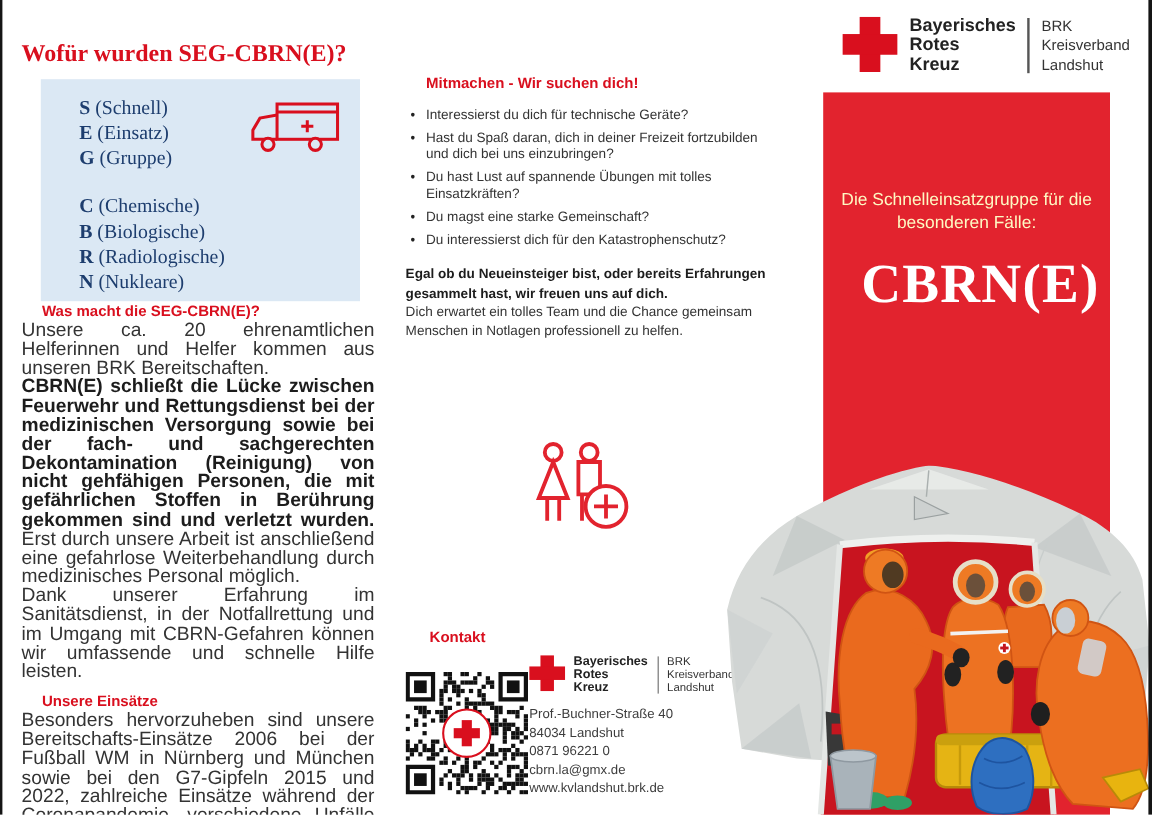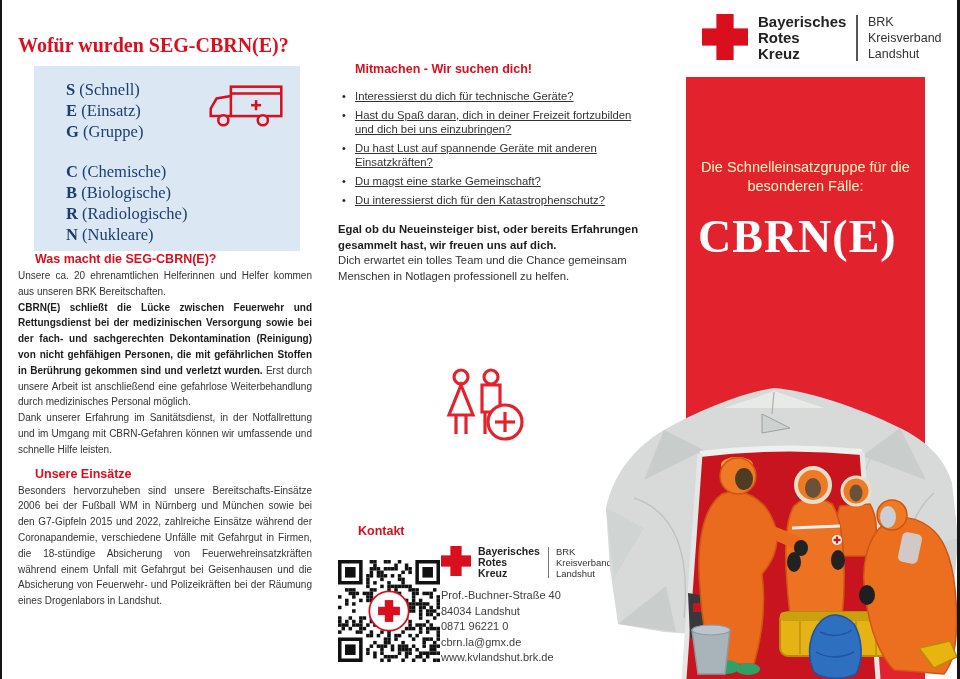--- a/index.html
+++ b/index.html
@@ -25,27 +25,27 @@
     font-weight:bold;font-size:20px;color:var(--red);}
   .acro-box{position:absolute;left:22px;top:66px;width:266px;height:185px;
     background:var(--box-blue);padding:13px 0 0 32px;margin-left:12px;}
   .acro-row{font-family:"Liberation Serif",serif;font-size:16.5px;line-height:21px;color:var(--navy);}
   .acro-row b{font-weight:bold;}
   .acro-gap{height:19px;}
   .ambulance{position:absolute;right:12px;top:14px;width:84px;height:52px;}
 
   .l-col{position:absolute;left:18px;top:252px;width:294px;}
   .sec-h{font-size:12.5px;font-weight:bold;color:var(--red);margin-bottom:2px;margin-left:17px;}
-  .l-col p{font-size:10px;line-height:15.8px;text-align:justify;color:var(--ink);}
+  .l-col p{font-size:16px;line-height:15.8px;text-align:justify;color:var(--ink);}
   .l-col p b{color:#1c1c1c;}
   .sec2{margin-top:9px;}
 
   
   .m-col{position:absolute;left:338px;top:62px;width:308px;}
-  .m-col ul{list-style:none;margin-top:13px;text-decoration:underline;}
+  .m-col ul{list-style:none;margin-top:13px;}
   .m-col li{position:relative;padding-left:17px;font-size:11.3px;line-height:14.6px;margin-bottom:4px;}
   .m-col li::before{content:"•";position:absolute;left:4px;top:0;font-size:11px;color:#222;}
   .m-bold{margin-top:15px;font-size:11.3px;line-height:15.5px;font-weight:bold;color:#1c1c1c;}
   .m-para{font-size:11.3px;line-height:15.5px;color:var(--ink);}
   .people-icon{position:absolute;left:438px;top:368px;width:94px;height:82px;}
   .kontakt-h{position:absolute;left:338px;top:524px;font-size:12.5px;font-weight:bold;color:var(--red);padding-left:20px;}
   .qr{position:absolute;left:338px;top:560px;width:102px;height:102px;}
 
   .contact{position:absolute;left:441px;top:546px;width:218px;}
   .logo-row{display:flex;align-items:flex-start;}
@@ -59,22 +59,22 @@
   .hdr-logo{position:absolute;left:702px;top:14px;display:flex;align-items:flex-start;}
   .hdr-cross{margin-right:10px;}
   .hdr-org{font-weight:bold;font-size:15px;line-height:16px;color:#222;}
   .hdr-div{width:1.5px;background:#555;align-self:stretch;margin:1px 10px;}
   .hdr-kv{font-size:12.5px;line-height:16px;color:#333;}
 
   
   .panel{position:absolute;left:686px;top:77px;width:239px;height:602px;background:var(--panel-red);}
   .panel-sub{position:absolute;left:0;right:0;top:81px;text-align:center;color:#fef9c3;
     font-size:14.5px;line-height:19px;}
-  .panel-title{position:absolute;left:12px;right:0;top:133px;color:#fff;
-    font-family:"Liberation Serif",serif;font-weight:bold;font-size:46px;letter-spacing:1px;}
+  .panel-title{position:absolute;left:0;right:0;top:133px;text-align:center;color:#fff;
+    font-family:"Liberation Serif",serif;font-weight:bold;font-size:46px;letter-spacing:1px;padding-left:23px;}
   .tent{position:absolute;left:604px;top:388px;width:354px;height:291px;}
 </style>
 </head>
 <body>
 
 <div class="edge left"></div>
 
 <div class="hdr-logo">
   <svg class="hdr-cross" width="46" height="46" viewBox="0 0 40 40">
     <rect x="12.5" y="0" width="15" height="40" fill="#d90f1e"></rect>
@@ -124,21 +124,21 @@
   <div class="sec-h sec2">Unsere Einsätze</div>
   <p>Besonders hervorzuheben sind unsere Bereitschafts-Einsätze 2006 bei der Fußball WM in Nürnberg und München sowie bei den G7-Gipfeln 2015 und 2022, zahlreiche Einsätze während der Coronapandemie, verschiedene Unfälle mit Gefahrgut in Firmen, die 18-stündige Absicherung von Feuerwehreinsatzkräften während einem Unfall mit Gefahrgut bei Geisenhausen und die Absicherung von Feuerwehr- und Polizeikräften bei der Räumung eines Drogenlabors in Landshut.</p>
 
 </div>
 
 <div class="m-col">
   <div class="sec-h">Mitmachen - Wir suchen dich!</div>
   <ul>
     <li>Interessierst du dich für technische Geräte?</li>
     <li>Hast du Spaß daran, dich in deiner Freizeit fortzubilden und dich bei uns einzubringen?</li>
-    <li>Du hast Lust auf spannende Geräte mit anderen Einsatzkräften?</li>
+    <li>Du hast Lust auf spannende Übungen mit tolles Einsatzkräften?</li>
     <li>Du magst eine starke Gemeinschaft?</li>
     <li>Du interessierst dich für den Katastrophenschutz?</li>
   </ul>
   <p class="m-bold">Egal ob du Neueinsteiger bist, oder bereits Erfahrungen gesammelt hast, wir freuen uns auf dich.</p>
   <p class="m-para">Dich erwartet ein tolles Team und die Chance gemeinsam Menschen in Notlagen professionell zu helfen.</p>
 </div>
 
 <svg class="people-icon" viewBox="0 0 94 82" fill="none" stroke="#e2232e" stroke-width="3.2">
   <circle cx="23" cy="9" r="7"></circle>
   <path d="M23 17 L11 47 L35 47 Z"></path>

